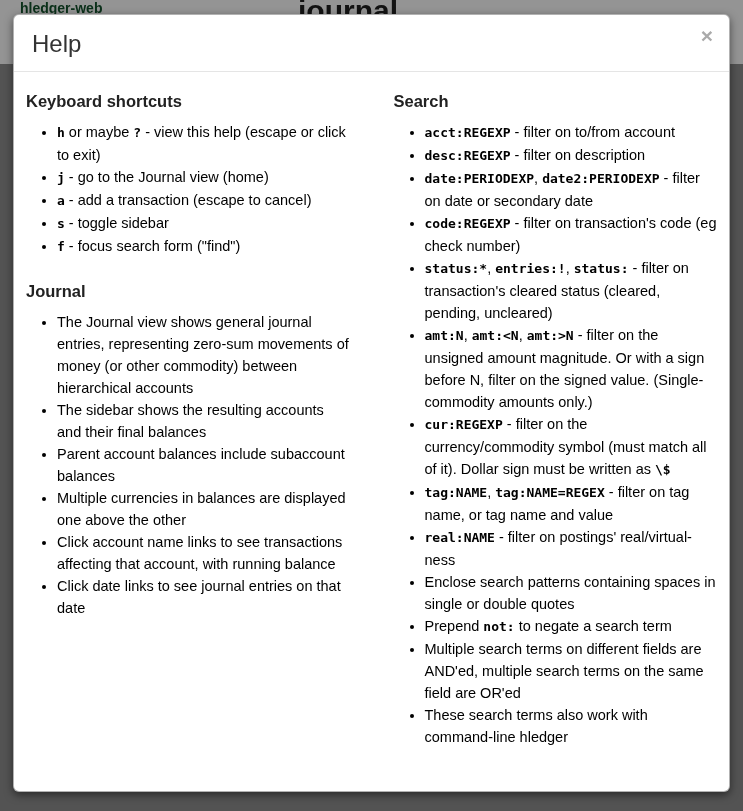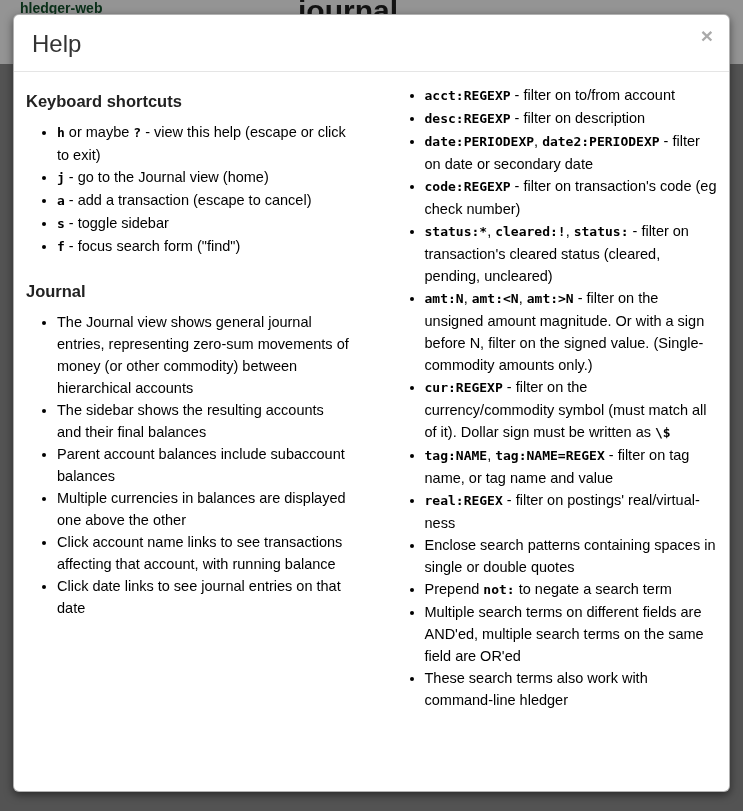--- a/index.html
+++ b/index.html
@@ -121,30 +121,31 @@
         <ul class="help-list">
           <li>The Journal view shows general journal entries, representing zero-sum movements of money (or other commodity) between hierarchical accounts</li>
           <li>The sidebar shows the resulting accounts and their final balances</li>
           <li>Parent account balances include subaccount balances</li>
           <li>Multiple currencies in balances are displayed one above the other</li>
           <li>Click account name links to see transactions affecting that account, with running balance</li>
           <li>Click date links to see journal entries on that date</li>
         </ul>
       </div>
     <div class="help-col">
+        <h4 class="section-heading">Search</h4>
         <ul class="help-list">
           <li><code>acct:REGEXP</code> - filter on to/from account</li>
           <li><code>desc:REGEXP</code> - filter on description</li>
           <li><code>date:PERIODEXP</code>, <code>date2:PERIODEXP</code> - filter on date or secondary date</li>
           <li><code>code:REGEXP</code> - filter on transaction's code (eg check number)</li>
-          <li><code>status:*</code>, <code>cleared:!</code>, <code>status:</code> - filter on transaction's cleared status (cleared, pending, uncleared)</li>
+          <li><code>status:*</code>, <code>entries:!</code>, <code>status:</code> - filter on transaction's cleared status (cleared, pending, uncleared)</li>
           <li><code>amt:N</code>, <code>amt:&lt;N</code>, <code>amt:&gt;N</code> - filter on the unsigned amount magnitude. Or with a sign before N, filter on the signed value. (Single-commodity amounts only.)</li>
           <li><code>cur:REGEXP</code> - filter on the currency/commodity symbol (must match all of it). Dollar sign must be written as <code>\$</code></li>
           <li><code>tag:NAME</code>, <code>tag:NAME=REGEX</code> - filter on tag name, or tag name and value</li>
-          <li><code>real:REGEX</code> - filter on postings' real/virtual-ness</li>
+          <li><code>real:NAME</code> - filter on postings' real/virtual-ness</li>
           <li>Enclose search patterns containing spaces in single or double quotes</li>
           <li>Prepend <code>not:</code> to negate a search term</li>
           <li>Multiple search terms on different fields are AND'ed, multiple search terms on the same field are OR'ed</li>
           <li>These search terms also work with command-line hledger</li>
         </ul>
       </div>
   </div>
 </div>
 
 </body></html>

